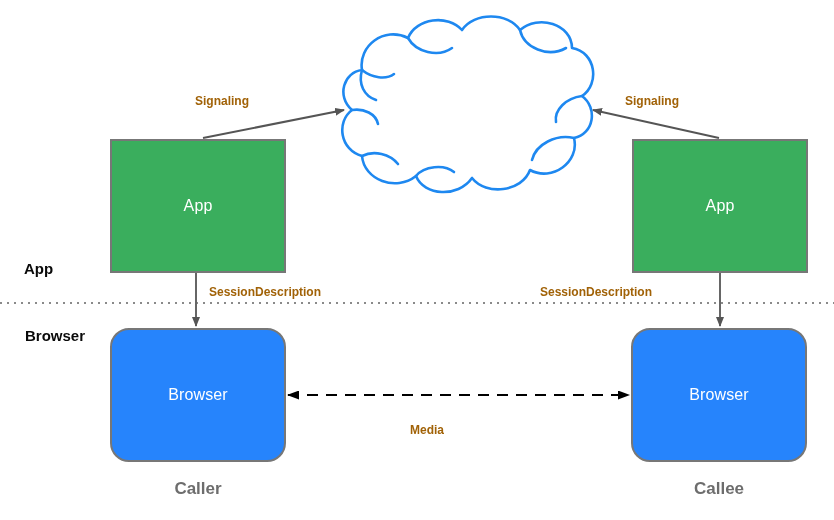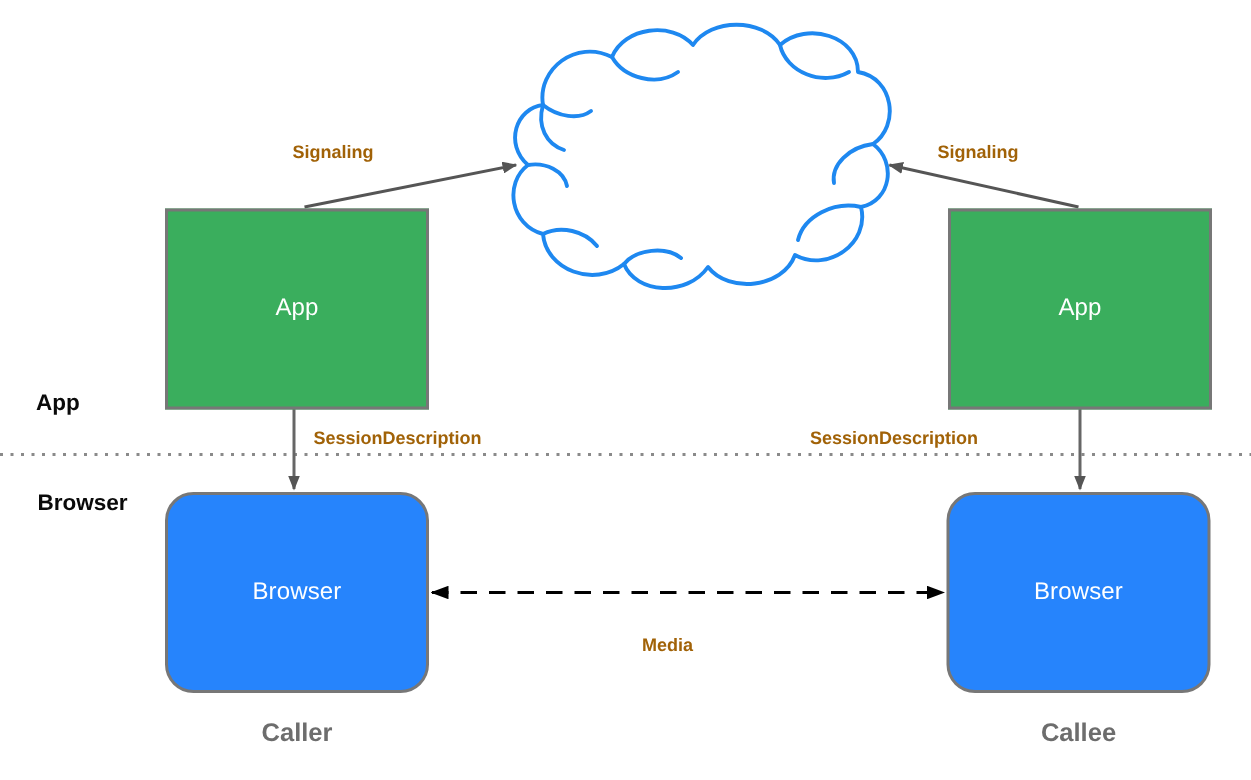--- a/index.html
+++ b/index.html
@@ -147,18 +147,18 @@
   </div>
 
   <div class="node-box browser-box" style="left:631px; top:328px; width:176px; height:134px;">
     <span class="node-label">Browser</span>
   </div>
 
   <div class="edge-label" style="left:195px; top:95px;">Signaling</div>
   <div class="edge-label" style="left:625px; top:95px;">Signaling</div>
   <div class="edge-label" style="left:209px; top:286px;">SessionDescription</div>
   <div class="edge-label" style="left:540px; top:286px;">SessionDescription</div>
-  <div class="edge-label" style="left:428px; top:424px;">Media</div>
+  <div class="edge-label" style="left:410px; top:424px;">Media</div>
 
   <div class="role-label" style="left:110px; top:480px; width:176px;">Caller</div>
   <div class="role-label" style="left:631px; top:480px; width:176px;">Callee</div>
 
 </div>
 
 </body></html>

